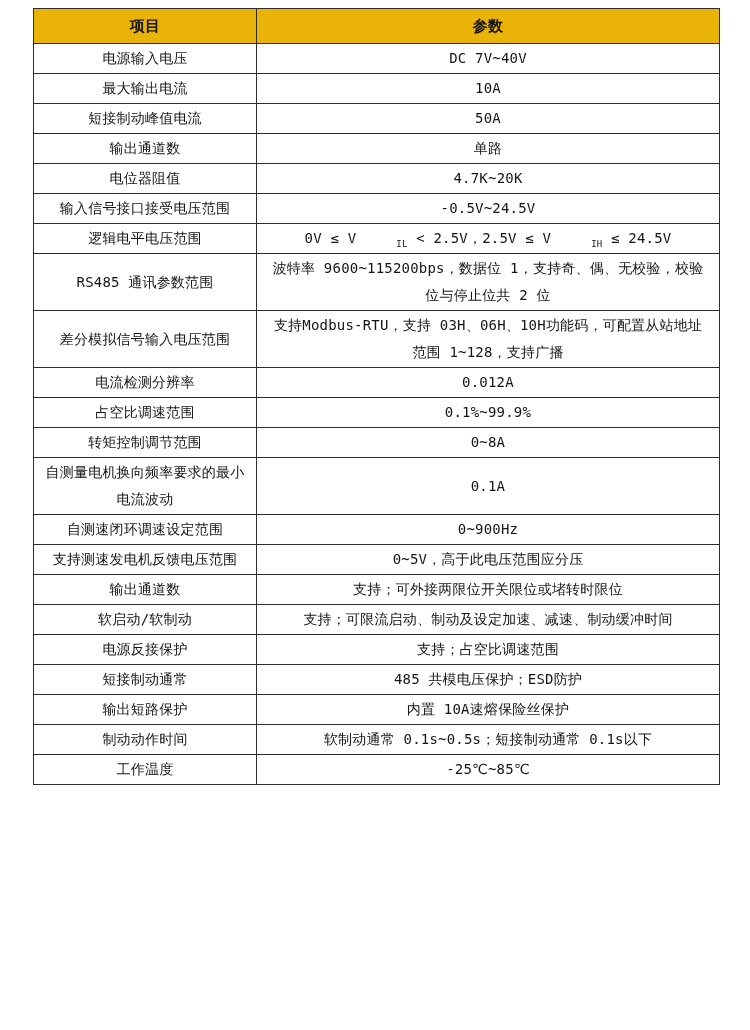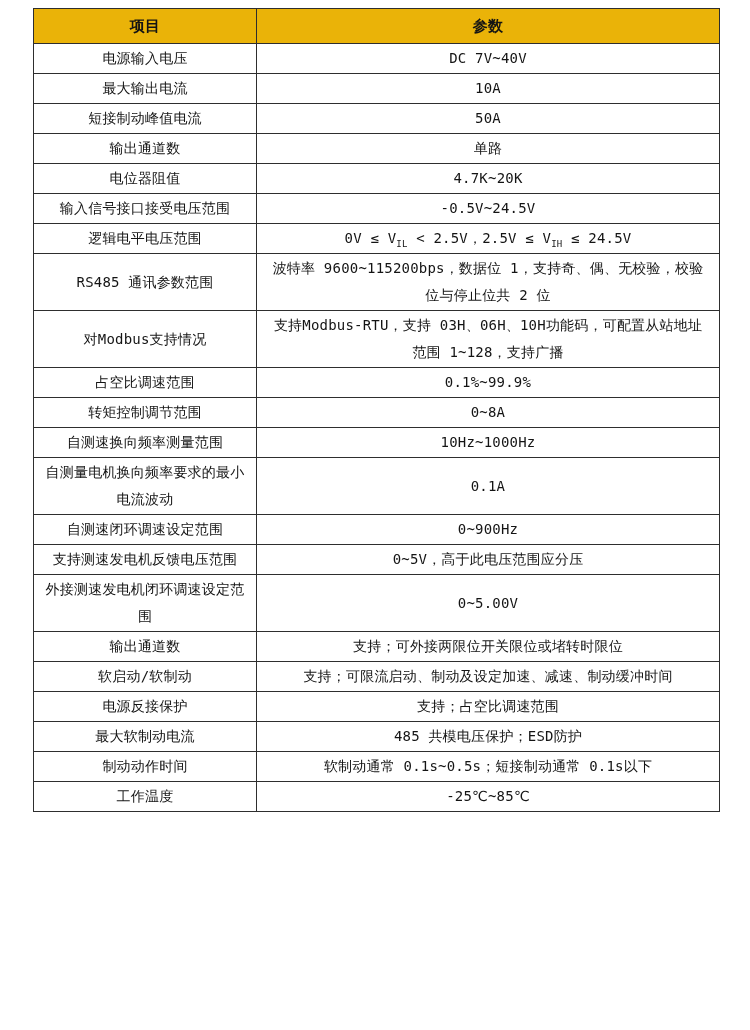--- a/index.html
+++ b/index.html
@@ -43,20 +43,21 @@
   table.spec thead th {
     background: #eab308;
     font-weight: bold;
     font-size: 15px;
   }
   table.spec tbody tr { height: 29px; }
   table.spec tbody tr.dbl { height: 57px; }
   sub {
     font-size: 9px;
     line-height: 0;
+    margin-left: 40px;
   }
 </style>
 </head>
 <body>
 
 <div class="page">
   <table class="spec">
     <colgroup>
         <col class="c1">
         <col class="c2">
@@ -94,66 +95,66 @@
       </tr>
       <tr>
         <td>逻辑电平电压范围</td>
         <td><span>0V ≤ V</span><sub>IL</sub><span> &lt; 2.5V，2.5V ≤ V</span><sub>IH</sub><span> ≤ 24.5V</span></td>
       </tr>
       <tr class="dbl">
         <td>RS485 通讯参数范围</td>
         <td>波特率 9600~115200bps，数据位 1，支持奇、偶、无校验，校验位与停止位共 2 位</td>
       </tr>
       <tr class="dbl">
-        <td>对Modbus支持情况</td>
+        <td>差分模拟信号输入电压范围</td>
         <td>支持Modbus-RTU，支持 03H、06H、10H功能码，可配置从站地址范围 1~128，支持广播</td>
+      </tr>
+      <tr>
+        <td>电流检测分辨率</td>
+        <td>0.012A</td>
       </tr>
       <tr>
         <td>占空比调速范围</td>
         <td>0.1%~99.9%</td>
       </tr>
       <tr>
         <td>转矩控制调节范围</td>
         <td>0~8A</td>
-      </tr>
-      <tr>
-        <td>自测速换向频率测量范围</td>
-        <td>10Hz~1000Hz</td>
       </tr>
       <tr class="dbl">
         <td>自测量电机换向频率要求的最小电流波动</td>
         <td>0.1A</td>
       </tr>
       <tr>
         <td>自测速闭环调速设定范围</td>
         <td>0~900Hz</td>
       </tr>
       <tr>
         <td>支持测速发电机反馈电压范围</td>
         <td>0~5V，高于此电压范围应分压</td>
       </tr>
       <tr>
-        <td>外接测速发电机闭环调速设定范围</td>
-        <td>0~5.00V</td>
-      </tr>
-      <tr>
         <td>输出通道数</td>
         <td>支持；可外接两限位开关限位或堵转时限位</td>
       </tr>
       <tr>
         <td>软启动/软制动</td>
         <td>支持；可限流启动、制动及设定加速、减速、制动缓冲时间</td>
       </tr>
       <tr>
         <td>电源反接保护</td>
         <td>支持；占空比调速范围</td>
       </tr>
       <tr>
-        <td>最大软制动电流</td>
+        <td>短接制动通常</td>
         <td>485 共模电压保护；ESD防护</td>
+      </tr>
+      <tr>
+        <td>输出短路保护</td>
+        <td>内置 10A速熔保险丝保护</td>
       </tr>
       <tr>
         <td>制动动作时间</td>
         <td>软制动通常 0.1s~0.5s；短接制动通常 0.1s以下</td>
       </tr>
       <tr>
         <td>工作温度</td>
         <td>-25℃~85℃</td>
       </tr>
 

